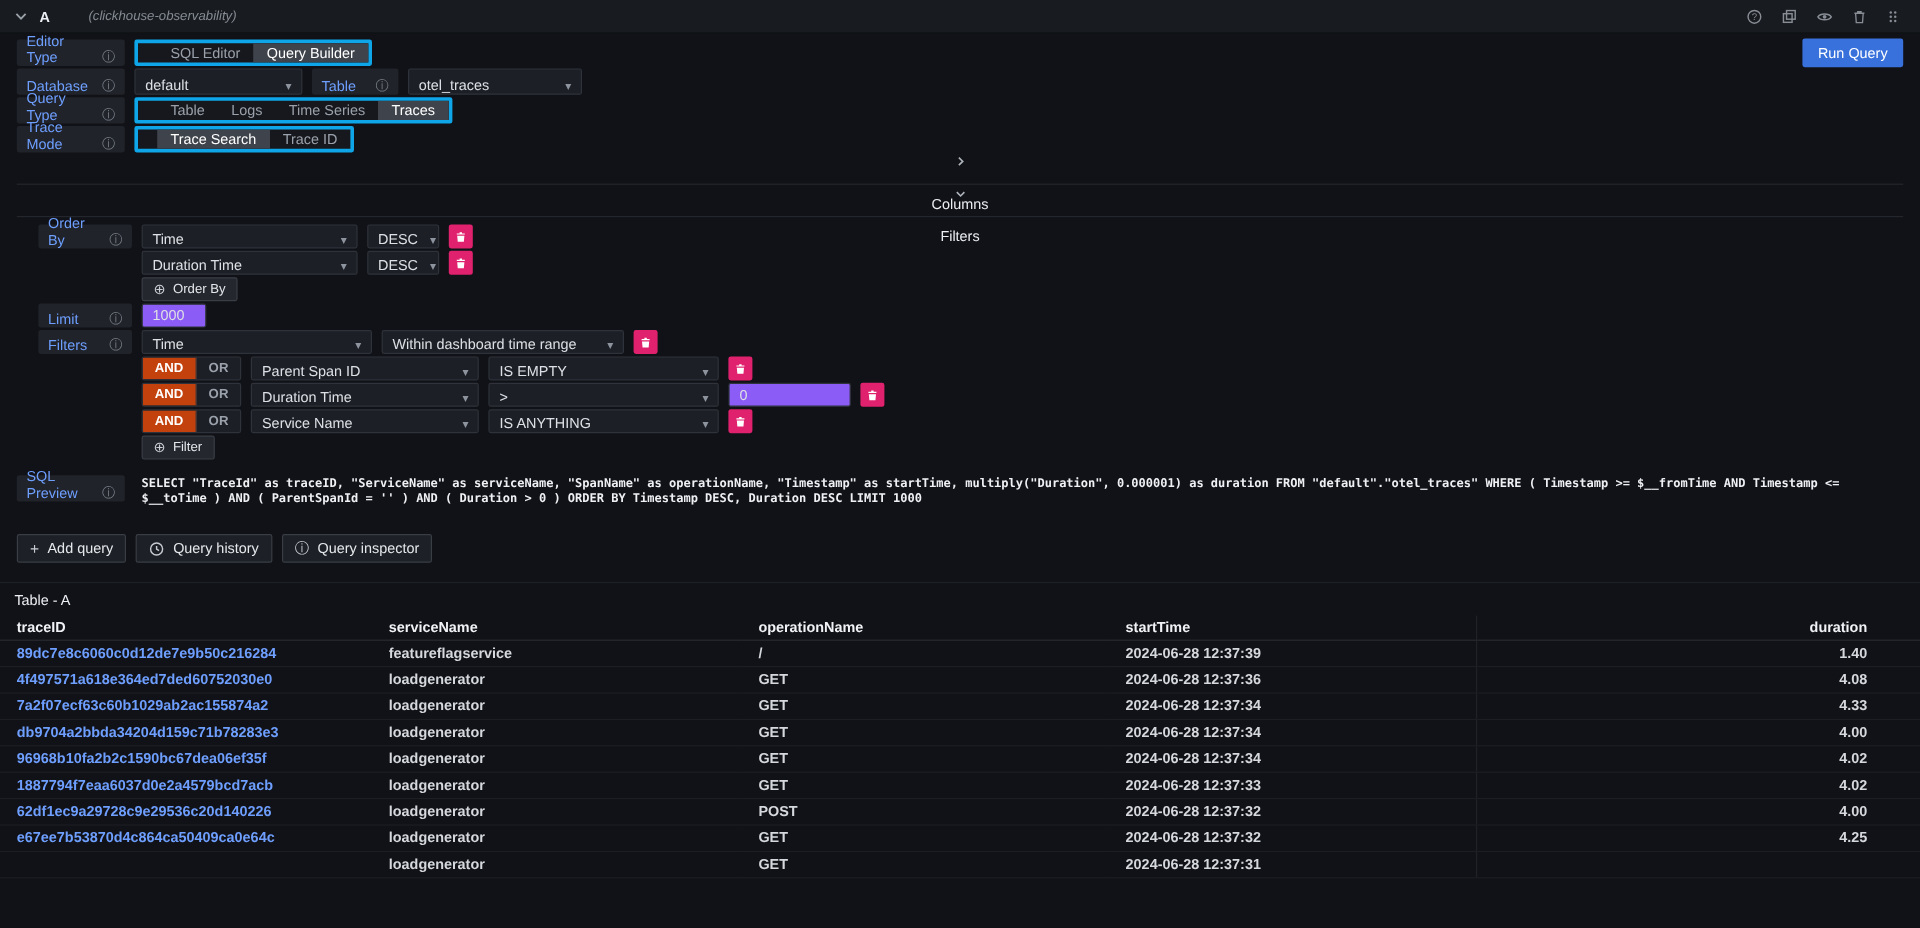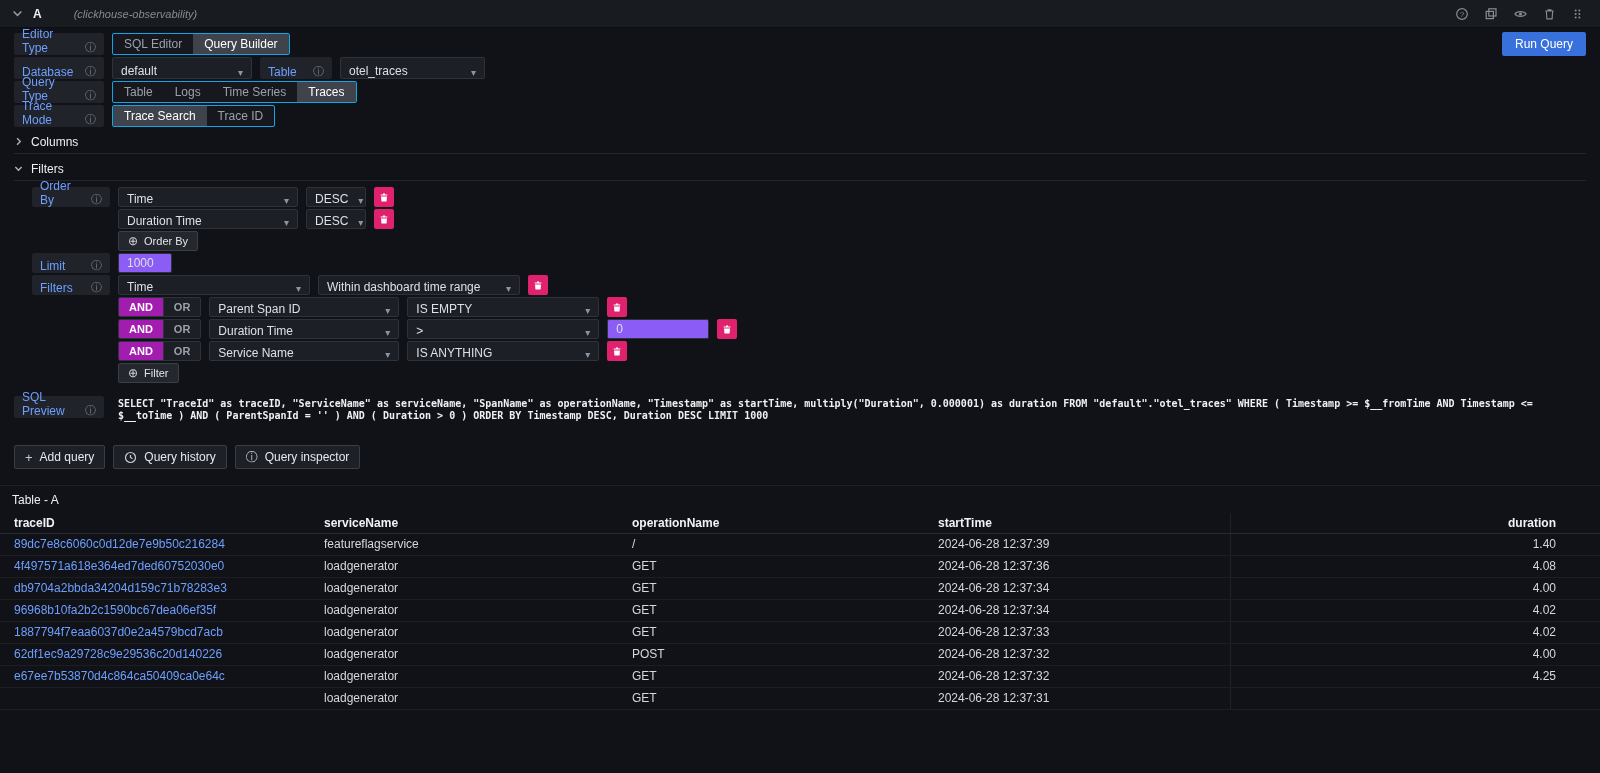--- a/index.html
+++ b/index.html
@@ -11,58 +11,58 @@
   .topbar-icons{margin-left:auto;display:flex;align-items:center;gap:15px;padding-right:4px;}
 
   .editor{padding:5px 14px 0 14px;}
   .frow{display:flex;align-items:center;gap:8px;height:22px;margin-bottom:2px;}
   .inline-label{background:#202329;color:#6e9fff;font-weight:400;display:flex;align-items:flex-end;justify-content:space-between;padding:0 8px;border-radius:2px;height:22px;flex:none;}
   .inline-label .info{color:#787e88;font-size:11px;font-style:normal;margin-left:6px;}
   .w90{width:90px}.w78{width:78px}.w72{width:72px}
   .w140{width:140px}.w145{width:145px}.w180{width:180px}.w60{width:60px}.w54{width:54px}
   .w192{width:192px}.w202{width:202px}.w190{width:190px}.w102{width:102px}
 
-  .radio-group{display:inline-flex;align-items:stretch;background:#16181d;border:1px solid #0ea5e9;border-radius:2px;height:22px;flex:none;overflow:hidden;}
+  .radio-group{display:inline-flex;align-items:stretch;background:#16181d;border:3px solid #0ea5e9;border-radius:2px;height:22px;flex:none;overflow:hidden;padding-left:16px;}
   .radio-opt{display:flex;align-items:center;padding:0 11px;color:#9ba1ab;font-weight:500;cursor:pointer;white-space:nowrap;}
   .radio-opt.sel{background:#3f434b;color:#fff;}
 
   .dd{display:flex;align-items:flex-end;justify-content:space-between;background:#1c1f25;border:1px solid #2e323a;border-radius:2px;height:22px;padding:0 8px;color:#dde0e5;cursor:pointer;flex:none;white-space:nowrap;}
   .dd .caret{color:#8e949e;font-size:10px;margin-left:10px;}
   .tin{background:#8b5cf6;border:1px solid #2e323a;border-radius:2px;height:22px;padding:0 8px;color:#dde0e5;font-family:inherit;font-size:12px;outline:none;flex:none;}
   .trash-btn{width:22px;height:22px;background:#e0226e;border:none;border-radius:2px;display:flex;align-items:center;justify-content:center;cursor:pointer;flex:none;}
 
-  .section-hdr{display:flex;align-items:center;gap:8px;height:24px;border-bottom:1px solid #23262c;color:#eceff3;font-weight:500;cursor:pointer;margin-top:3px;}
+  .section-hdr{display:flex;align-items:center;gap:24px;height:24px;border-bottom:1px solid #23262c;color:#eceff3;font-weight:500;cursor:pointer;margin-top:3px;flex-direction:column;}
   .section-body{padding:5px 0 0 18px;}
   .srow{display:flex;align-items:center;gap:8px;height:22px;}
   .srow .inline-label,.srow .dd,.srow .tin,.srow .andor,.srow .add-btn{height:20px;}
   .srow .trash-btn{width:20px;height:20px;}
   .lbl-spacer{width:78px;flex:none;}
 
   .andor{display:inline-flex;border:1px solid #2e323a;border-radius:2px;overflow:hidden;background:#1c1f25;flex:none;}
   .andor .seg{display:flex;align-items:center;padding:0 10px;font-size:11px;font-weight:700;color:#9ba1ab;cursor:pointer;}
-  .andor .seg.sel{background:#a21caf;color:#fff;border-right:1px solid #2e323a;}
+  .andor .seg.sel{background:#c2410c;color:#fff;border-right:1px solid #2e323a;}
 
   .add-btn{display:inline-flex;align-items:center;gap:6px;padding:0 9px;background:#24272d;border:1px solid #3a3e45;border-radius:2px;color:#e3e6ea;font-size:11px;font-weight:500;cursor:pointer;flex:none;}
   .add-btn .plus{font-size:12px;color:#cdd1d7;}
 
   .run-btn{margin-left:auto;height:24px;padding:0 13px;background:#3871dc;color:#fff;border:none;border-radius:2px;font-size:12px;font-weight:500;cursor:pointer;}
 
   .sql-row{display:flex;gap:8px;align-items:flex-start;margin-top:12px;}
   .sql-text{flex:1;font-family:"DejaVu Sans Mono",monospace;font-size:10px;font-weight:700;line-height:11.5px;color:#eef0f3;word-break:break-all;padding:2px 42px 0 6px;}
 
   .footer-row{display:flex;gap:8px;margin-top:24px;}
   .ftr-btn{display:inline-flex;align-items:center;gap:7px;height:24px;padding:0 10px;background:#1d2026;border:1px solid #393d44;border-radius:2px;color:#e6e9ec;font-size:12px;font-weight:500;cursor:pointer;}
   .ftr-btn .ginfo{font-size:12px;color:#c8ccd2;}
   .ftr-btn .gplus{font-size:13px;color:#c8ccd2;}
 
   .table-panel{margin-top:16px;border-top:1px solid #1e2126;}
   .panel-title{padding:7px 12px 6px 12px;color:#eceff3;font-weight:500;}
   table.results{width:100%;border-collapse:collapse;table-layout:fixed;}
   .results th{text-align:left;padding:3px 14px;font-weight:700;color:#f0f2f5;border-bottom:1px solid #282b31;height:18px;cursor:pointer;white-space:nowrap;}
-  .results td{padding:3px 14px;border-bottom:1px solid rgba(255,255,255,0.05);height:15px;line-height:15px;white-space:nowrap;overflow:hidden;color:#d5d8dc;}
+  .results td{padding:3px 14px;border-bottom:1px solid rgba(255,255,255,0.05);height:15px;line-height:15px;white-space:nowrap;overflow:hidden;color:#d5d8dc;font-weight:bold;}
   .results .dur{text-align:right;border-left:1px solid rgba(255,255,255,0.07);padding-right:44px;}
   a.trace-link{color:#6e9fff;text-decoration:none;cursor:pointer;}
 </style>
 </head>
 <body>
 
 <header class="topbar">
   <span class="icon-btn">
     <svg width="11" height="11" viewBox="0 0 10 10">
         <path d="M1.5 3.2 L5 6.8 L8.5 3.2" fill="none" stroke="#9aa0a8" stroke-width="1.4"></path>
@@ -389,20 +389,27 @@
           <td class="dur">1.40</td>
         </tr>
         <tr>
           <td><a class="trace-link">4f497571a618e364ed7ded60752030e0</a></td>
           <td>loadgenerator</td>
           <td>GET</td>
           <td>2024-06-28 12:37:36</td>
           <td class="dur">4.08</td>
         </tr>
         <tr>
+          <td><a class="trace-link">7a2f07ecf63c60b1029ab2ac155874a2</a></td>
+          <td>loadgenerator</td>
+          <td>GET</td>
+          <td>2024-06-28 12:37:34</td>
+          <td class="dur">4.33</td>
+        </tr>
+        <tr>
           <td><a class="trace-link">db9704a2bbda34204d159c71b78283e3</a></td>
           <td>loadgenerator</td>
           <td>GET</td>
           <td>2024-06-28 12:37:34</td>
           <td class="dur">4.00</td>
         </tr>
         <tr>
           <td><a class="trace-link">96968b10fa2b2c1590bc67dea06ef35f</a></td>
           <td>loadgenerator</td>
           <td>GET</td>

